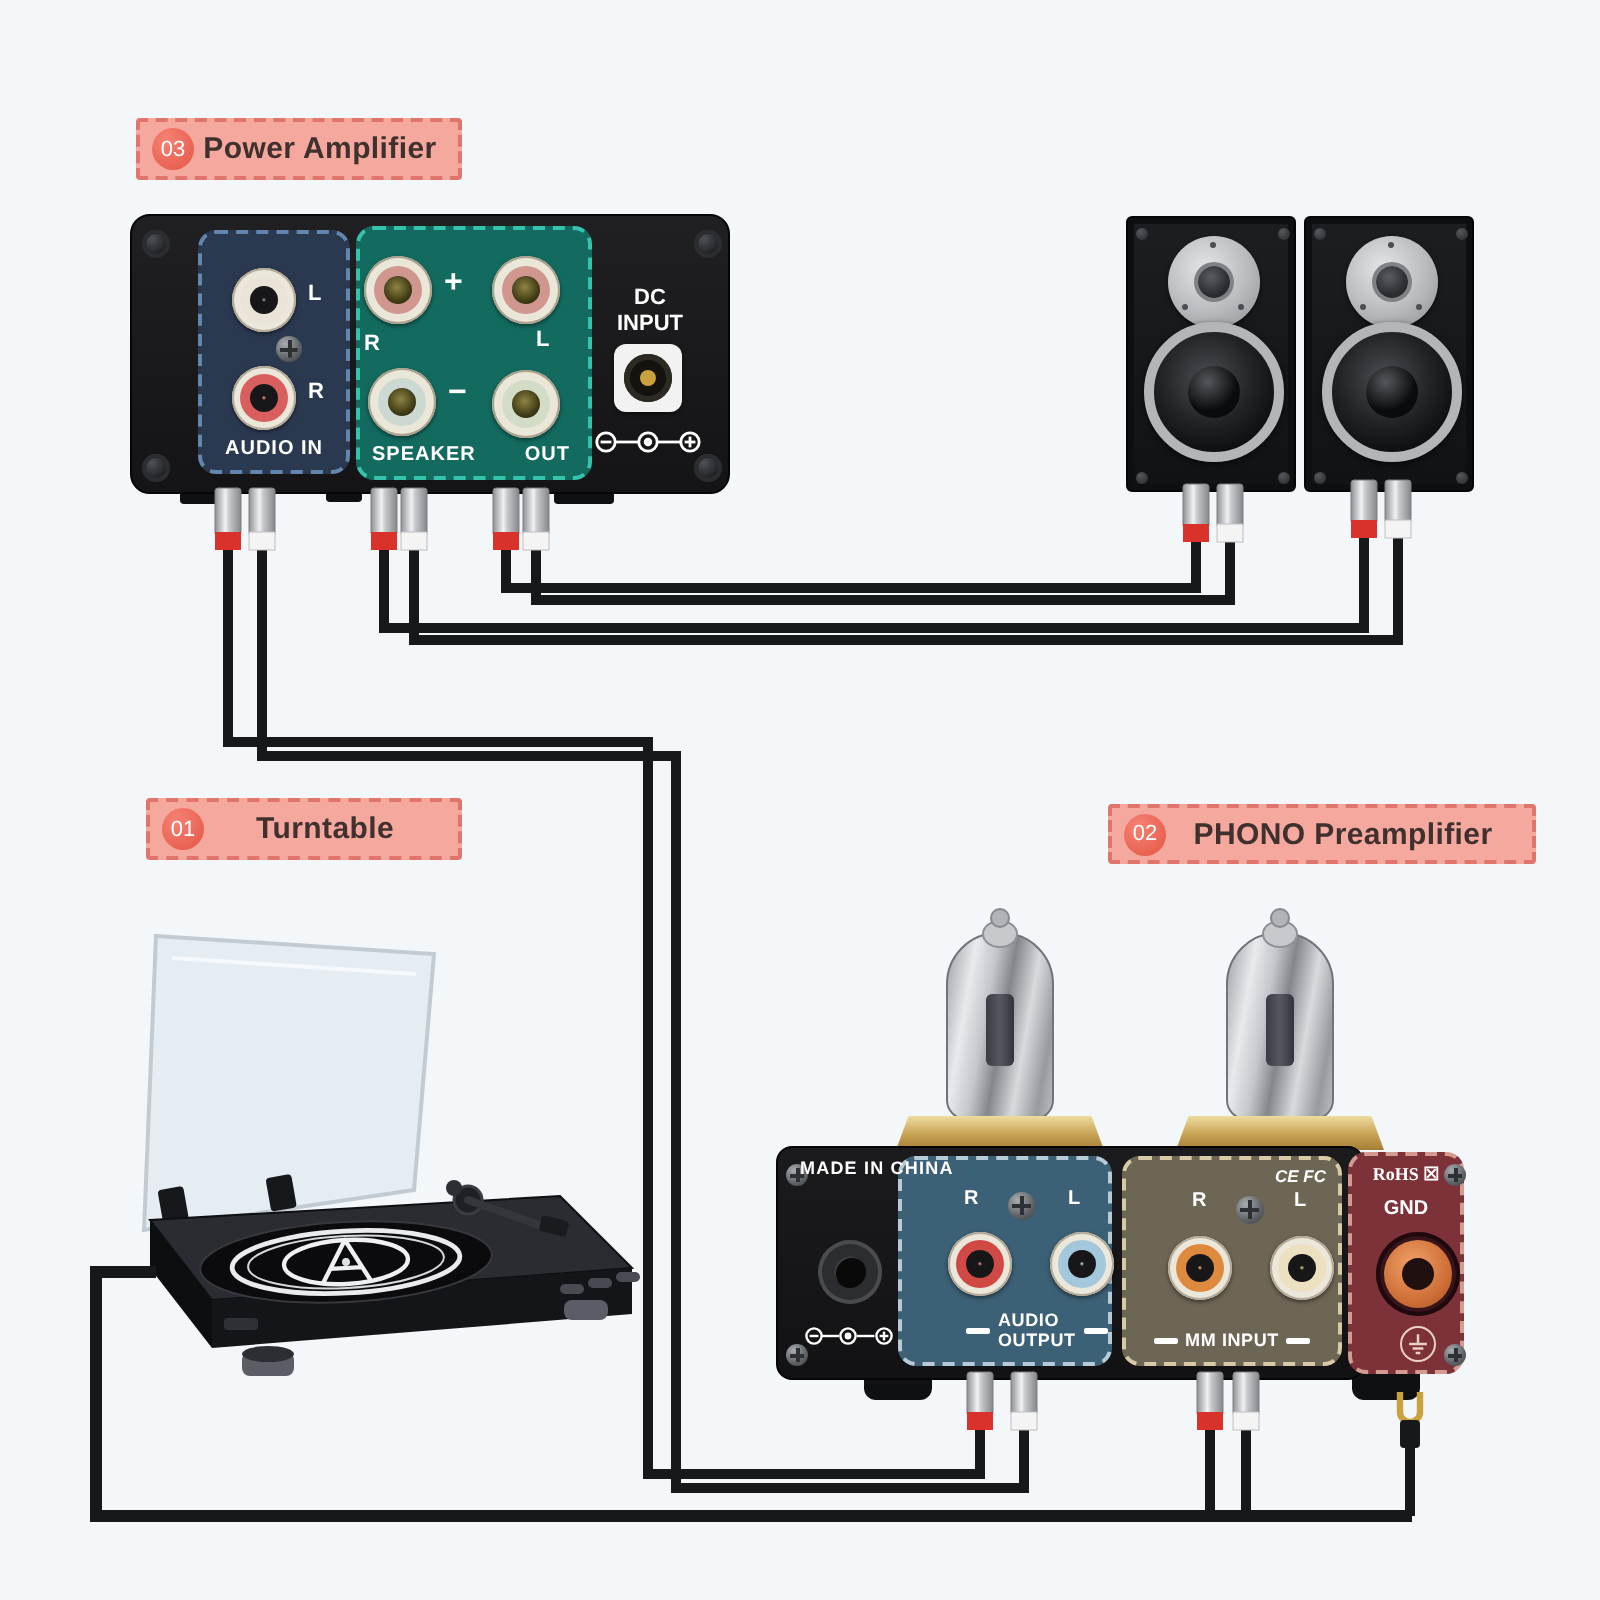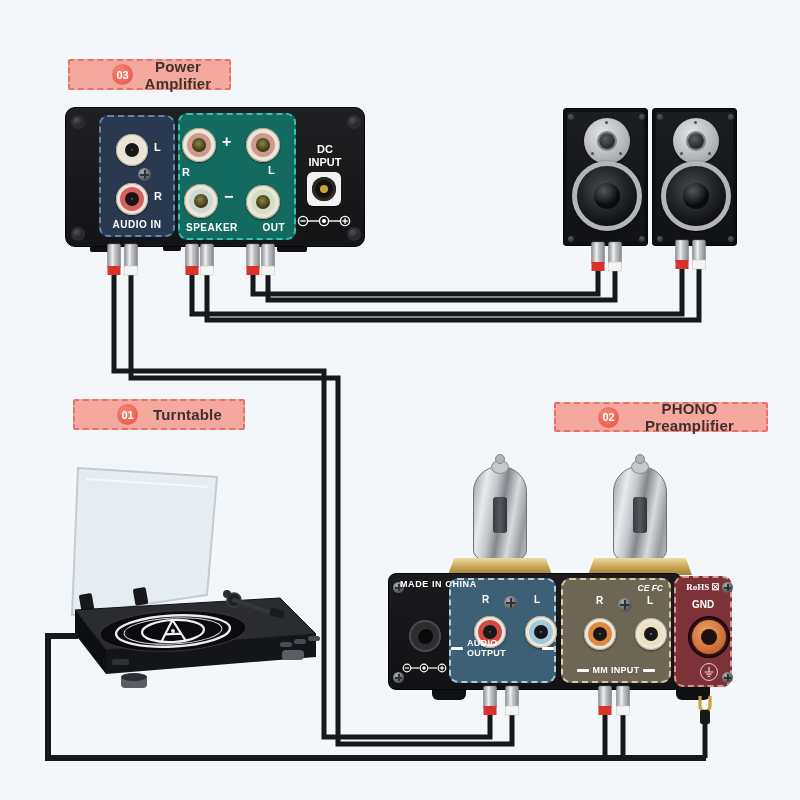--- a/index.html
+++ b/index.html
@@ -2,21 +2,21 @@
 <html><head>
 <meta charset="utf-8">
 <style>
   html,body{margin:0;padding:0;}
   body{width:800px;height:800px;background:#f3f7fa;font-family:"Liberation Sans",sans-serif;overflow:hidden;}
   .stage{position:relative;width:800px;height:800px;background:#f3f7fa;}
   .abs{position:absolute;}
 
   
   .callout{position:absolute;display:flex;align-items:center;background:#f5a89e;border:2px dashed #e0756b;border-radius:2px;box-sizing:border-box;z-index:6;padding:0 6px;}
-  .callout .badge{width:21px;height:21px;border-radius:50%;background:radial-gradient(circle at 35% 30%,#f58275,#e55544);color:#fff;font-size:11px;font-weight:bold;display:flex;align-items:center;justify-content:center;flex:0 0 auto;margin-left:36px;}
+  .callout .badge{width:21px;height:21px;border-radius:50%;background:radial-gradient(circle at 35% 30%,#f58275,#e55544);color:#fff;font-size:11px;font-weight:normal;display:flex;align-items:center;justify-content:center;flex:0 0 auto;}
   .callout .txt{flex:1;text-align:center;color:#40312f;font-size:15px;font-weight:bold;letter-spacing:.2px;}
 
   
   .cscrew{position:absolute;border-radius:50%;background:radial-gradient(circle at 35% 32%,#4e5156,#232529 55%,#141518);box-shadow:inset 0 0 0 2px #2b2d31;}
   .ph{position:absolute;border-radius:50%;
       background:
         linear-gradient(#2e3134,#2e3134) center/68% 2px no-repeat,
         linear-gradient(#2e3134,#2e3134) center/2px 68% no-repeat,
         radial-gradient(circle at 35% 30%,#a8adb2,#5d6166 60%,#3c3f43);}
   .rca{position:absolute;width:32px;height:32px;border-radius:50%;background:#ece7db;box-shadow:inset 0 0 0 1px #b3a996,0 1px 2px rgba(0,0,0,.5);}
@@ -81,21 +81,21 @@
   <div class="foot abs" style="left:90px;top:240px;width:24px;height:12px;"></div>
   <div class="foot abs" style="left:163px;top:241px;width:18px;height:10px;"></div>
   <div class="foot abs" style="left:277px;top:240px;width:30px;height:12px;"></div>
   <div class="foot abs" style="left:432px;top:686px;width:34px;height:14px;border-radius:0 0 6px 6px;"></div>
   <div class="foot abs" style="left:676px;top:686px;width:34px;height:14px;border-radius:0 0 6px 6px;"></div>
 
   <div class="callout" style="left:68px;top:59px;width:163px;height:31px;">
     <span class="badge">03</span>
     <span class="txt">Power Amplifier</span>
   </div>
-  <div class="callout" style="left:73px;top:399px;width:172px;height:31px;">
+  <div class="callout" style="left:73px;top:399px;width:158px;height:31px;">
     <span class="badge">01</span>
     <span class="txt">Turntable</span>
   </div>
   <div class="callout" style="left:554px;top:402px;width:214px;height:30px;">
     <span class="badge">02</span>
     <span class="txt">PHONO Preamplifier</span>
   </div>
 
   <div class="amp">
     <div class="cscrew" style="left:5px;top:7px;width:14px;height:14px;"></div>
@@ -291,21 +291,21 @@
               </div>
             </div>
         </div>
         <div class="rca" style="left:74px;top:36px;">
           <div class="rca-ring" style="background:#a3c8dc;">
               <div class="rca-hole">
                 <i class="rca-pin" style="background:radial-gradient(circle at 45% 40%,#bcd6e4,#27404d 70%);"></i>
               </div>
             </div>
         </div>
-        <div class="titlerow" style="bottom:23px;">
+        <div class="titlerow" style="bottom:6px;margin-left:32px;">
           <span class="dash"></span>
           <span>AUDIO OUTPUT</span>
           <span class="dash"></span>
         </div>
       </div>
 
       <div class="panel p-mm">
         <span class="wlabel" style="right:6px;top:3px;font-size:8.5px;font-style:italic;">CE FC</span>
         <span class="wlabel" style="left:33px;top:15px;font-size:10px;">R</span>
         <div class="ph" style="left:55px;top:18px;width:14px;height:14px;"></div>

